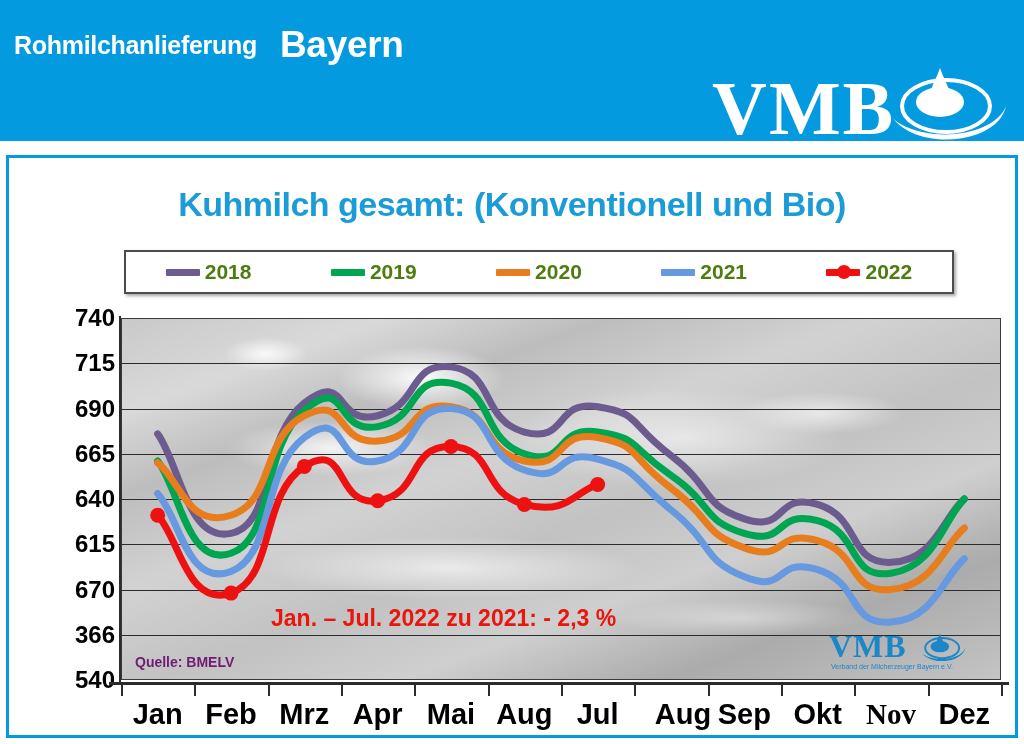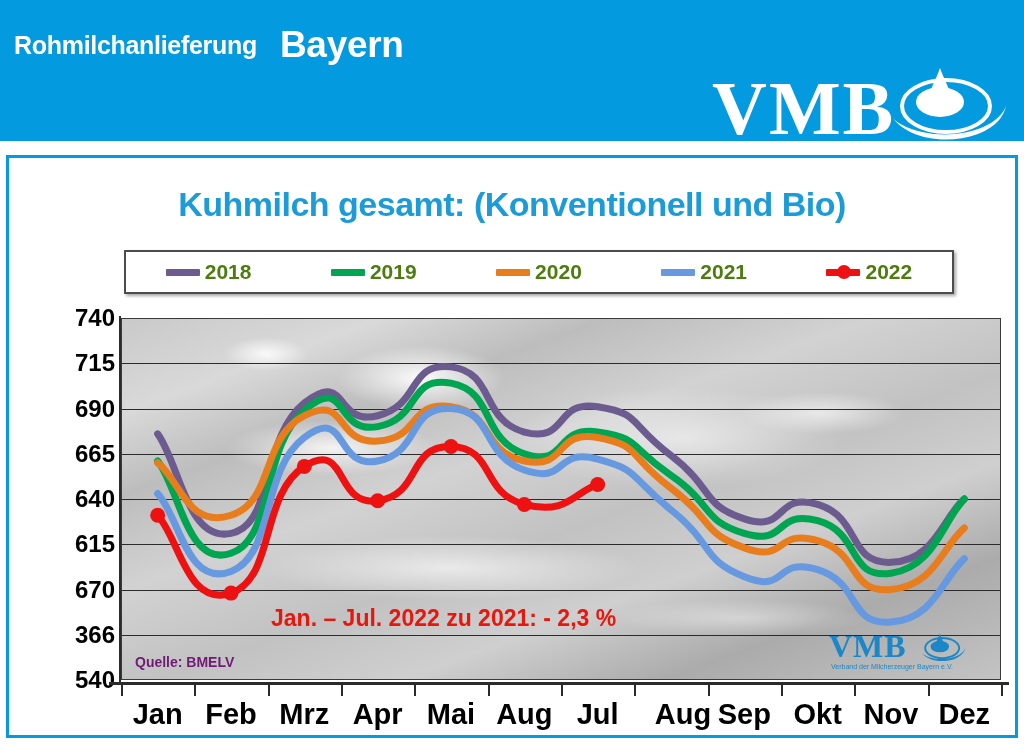--- a/index.html
+++ b/index.html
@@ -214,21 +214,21 @@
         <div class="xlabel" style="left: 148.667px;">Jan</div>
         <div class="xlabel" style="left: 222px;">Feb</div>
         <div class="xlabel" style="left: 295.333px;">Mrz</div>
         <div class="xlabel" style="left: 368.667px;">Apr</div>
         <div class="xlabel" style="left: 442px;">Mai</div>
         <div class="xlabel" style="left: 515.333px;">Aug</div>
         <div class="xlabel" style="left: 588.667px;">Jul</div>
         <div class="xlabel" style="left: 662px; margin-left: 12px;">Aug</div>
         <div class="xlabel" style="left: 735.333px;">Sep</div>
         <div class="xlabel" style="left: 808.667px;">Okt</div>
-        <div class="xlabel" style="left: 882px;">Nov</div>
+        <div class="xlabel" style="left: 882px; font-family: Liberation Serif, serif;">Nov</div>
         <div class="xlabel" style="left: 955.333px;">Dez</div>
       </div>
 
     <div class="annotation">Jan. – Jul. 2022 zu 2021: - 2,3 %</div>
     <div class="source">Quelle: BMELV</div>
 
     <div class="wm">
       <div class="vmb">VMB</div>
       <div class="sub">Verband der Milcherzeuger Bayern e.V.</div>
       <svg style="position:absolute;left:68px;top:-2px;width:88px;height:34px" viewBox="0 0 130 88">

